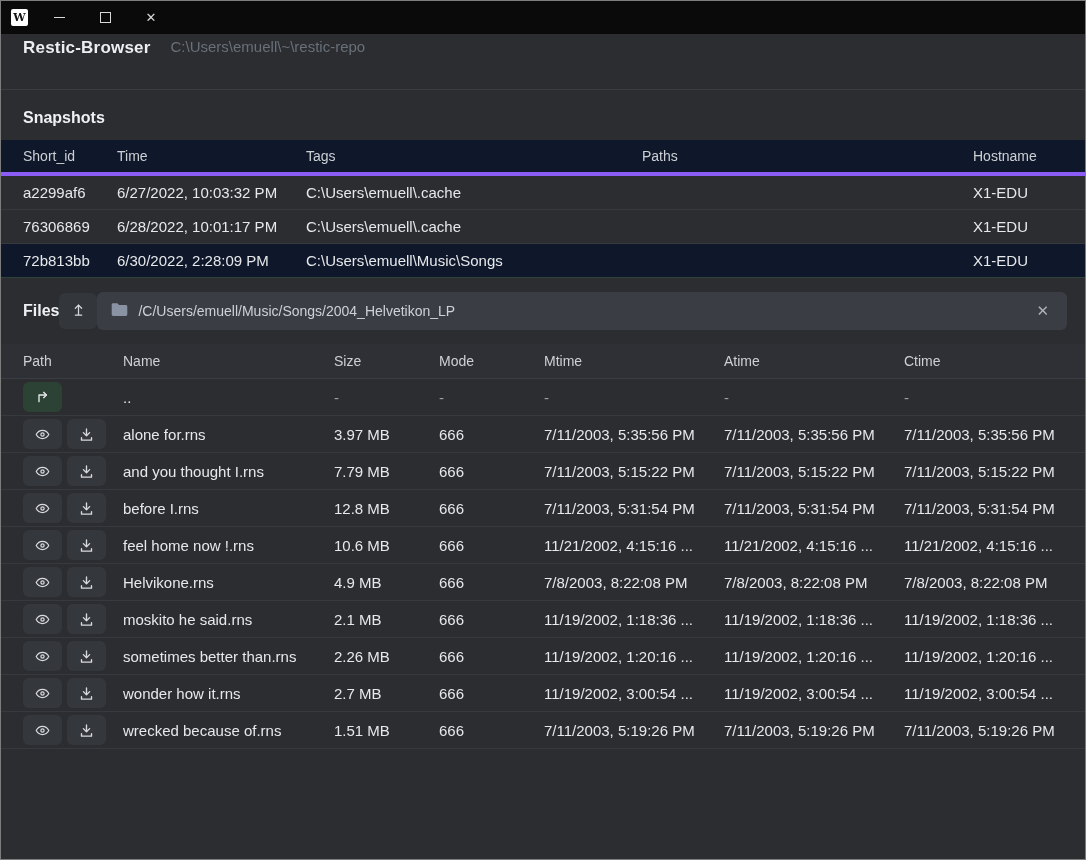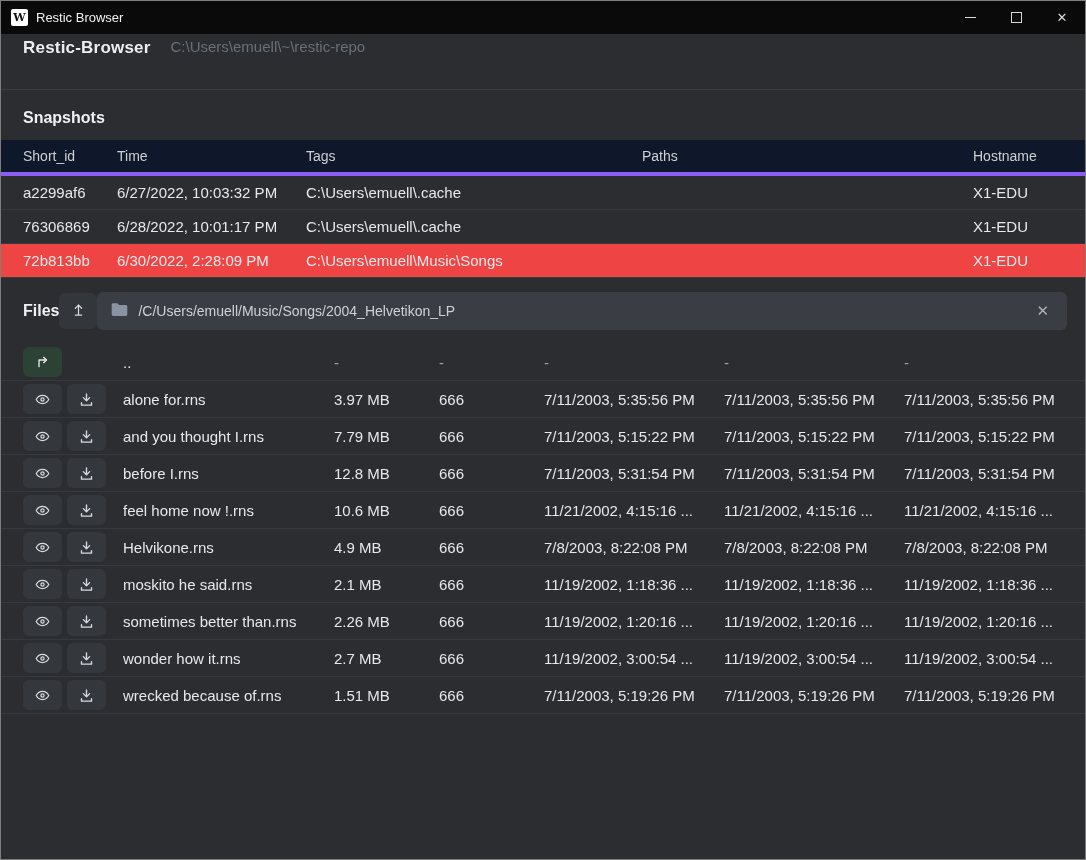--- a/index.html
+++ b/index.html
@@ -58,21 +58,21 @@
   
   .snap-grid { display: grid; grid-template-columns: 94px 189px 336px 331px 1fr; align-items: center; }
   .snap-header {
     height: 36px; background: #0f172a; border-bottom: 4px solid #8b5cf6;
     color: #cdd0d4; font-size: 14px; padding-left: 22px;
   }
   .snap-row {
     height: 34px; font-size: 15px; color: #e6e8ea;
     border-bottom: 1px solid #36393e; padding-left: 22px;
   }
-  .snap-row.selected { background: #ef4444; border-bottom-color: #31423a; }
+  .snap-row.selected { background: #0f172a; border-bottom-color: #31423a; }
   .cell { overflow: hidden; white-space: nowrap; text-overflow: ellipsis; padding-right: 10px; }
 
   
   .files-bar { display: flex; align-items: center; padding: 14px 18px 14px 22px; gap: 0; }
   .files-title { font-size: 16px; font-weight: bold; color: #f0f1f3; flex: 0 0 auto; }
   .up-btn {
     width: 38px; height: 36px; border-radius: 6px; background: #33363b; border: none;
     display: flex; align-items: center; justify-content: center; cursor: pointer; flex: 0 0 auto;
   }
   .breadcrumb {
@@ -106,21 +106,20 @@
 
   .filler { flex: 1; }
 </style>
 </head>
 <body>
 
 <div class="app">
 
   <div class="titlebar">
     <span class="app-icon">W</span>
-    <span class="title">Restic Browser</span>
     <div class="win-btn">
         <span class="min-glyph"></span>
       </div>
     <div class="win-btn">
         <span class="max-glyph"></span>
       </div>
     <div class="win-btn">
         <span>✕</span>
       </div>
   </div>
@@ -184,20 +183,29 @@
       <span>
         <svg width="17" height="15" viewBox="0 0 24 20" fill="#8a93a3">
             <path d="M1 3a2 2 0 0 1 2-2h6l2.4 2.6H21a2 2 0 0 1 2 2V17a2 2 0 0 1-2 2H3a2 2 0 0 1-2-2z"></path>
           </svg>
       </span>
       <span class="path-text">/C/Users/emuell/Music/Songs/2004_Helvetikon_LP</span>
       <button class="clear-btn">✕</button>
     </div>
   </div>
 
+  <div class="files-grid files-header">
+    <div class="cell">Path</div>
+    <div class="cell">Name</div>
+    <div class="cell">Size</div>
+    <div class="cell">Mode</div>
+    <div class="cell">Mtime</div>
+    <div class="cell">Atime</div>
+    <div class="cell">Ctime</div>
+  </div>
 
   <div class="files-grid file-row">
     <div class="row-actions">
       <button class="icon-btn green">
         <span>
           <svg width="16" height="16" viewBox="0 0 24 24" fill="none" stroke="#e8eaec" stroke-width="2" stroke-linecap="round" stroke-linejoin="round">
             <path d="M6 19V9h11"></path>
               <path d="M13 5l4 4-4 4"></path>
           </svg>
         </span>

